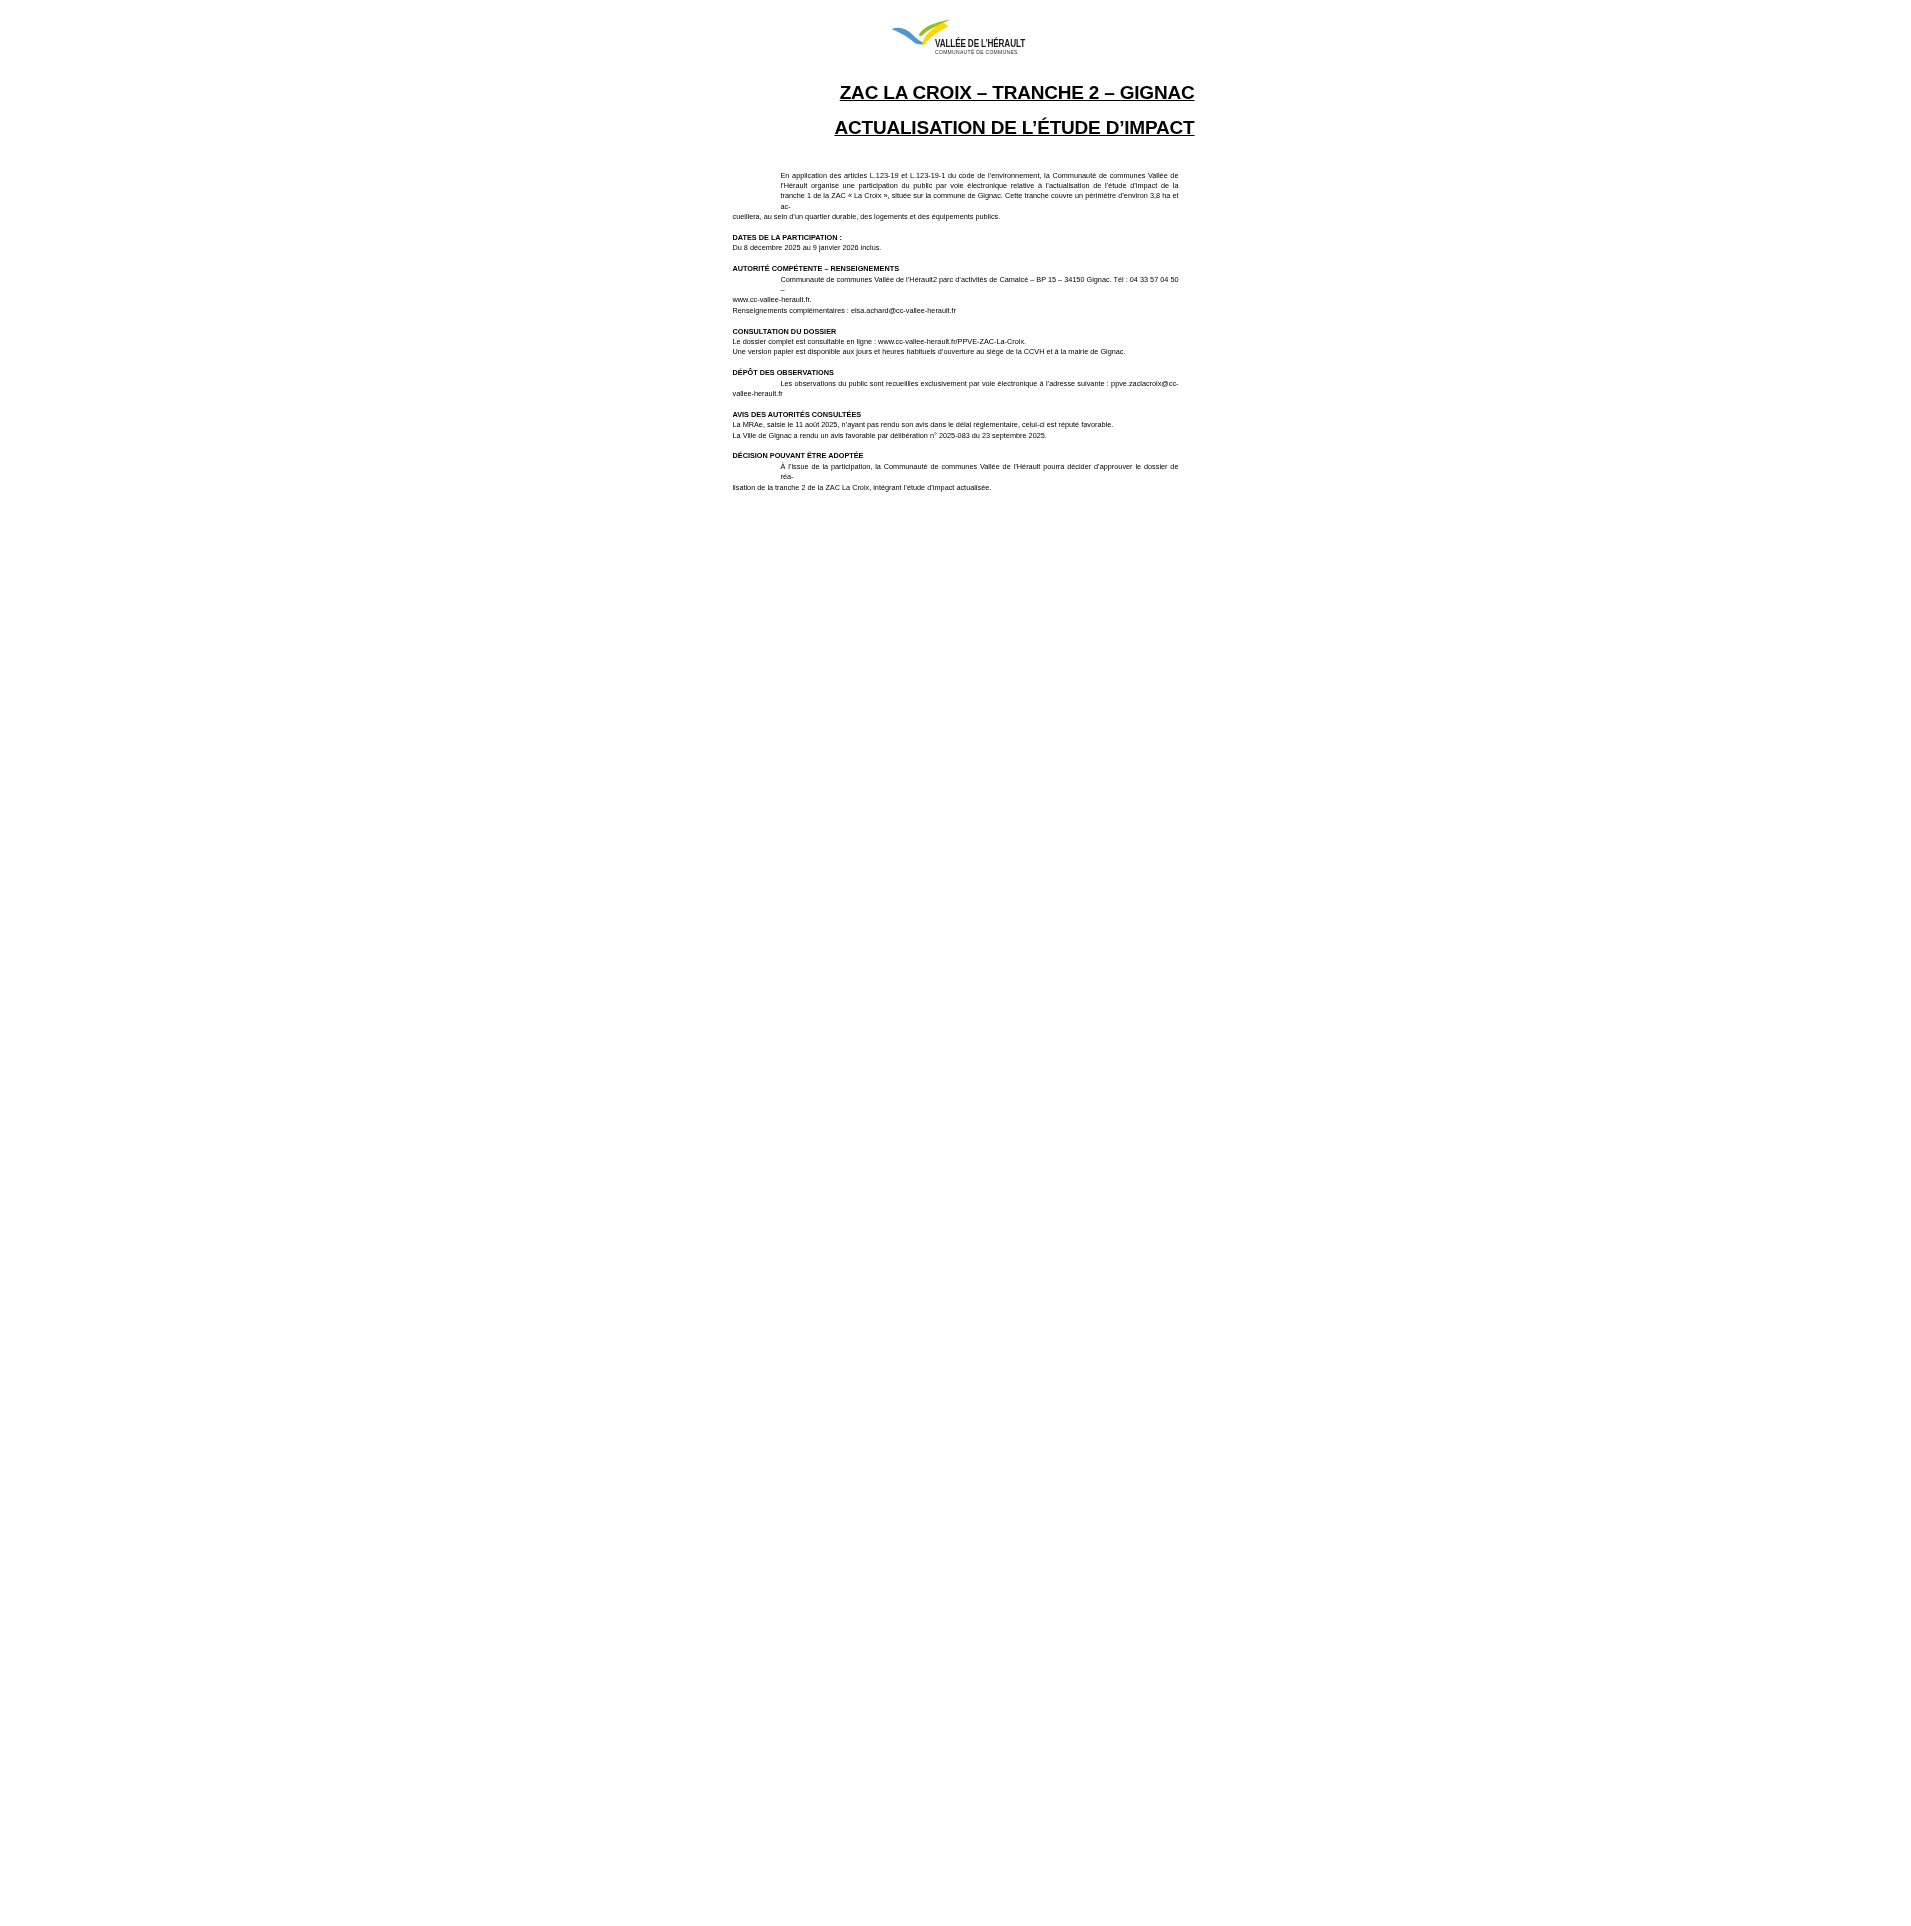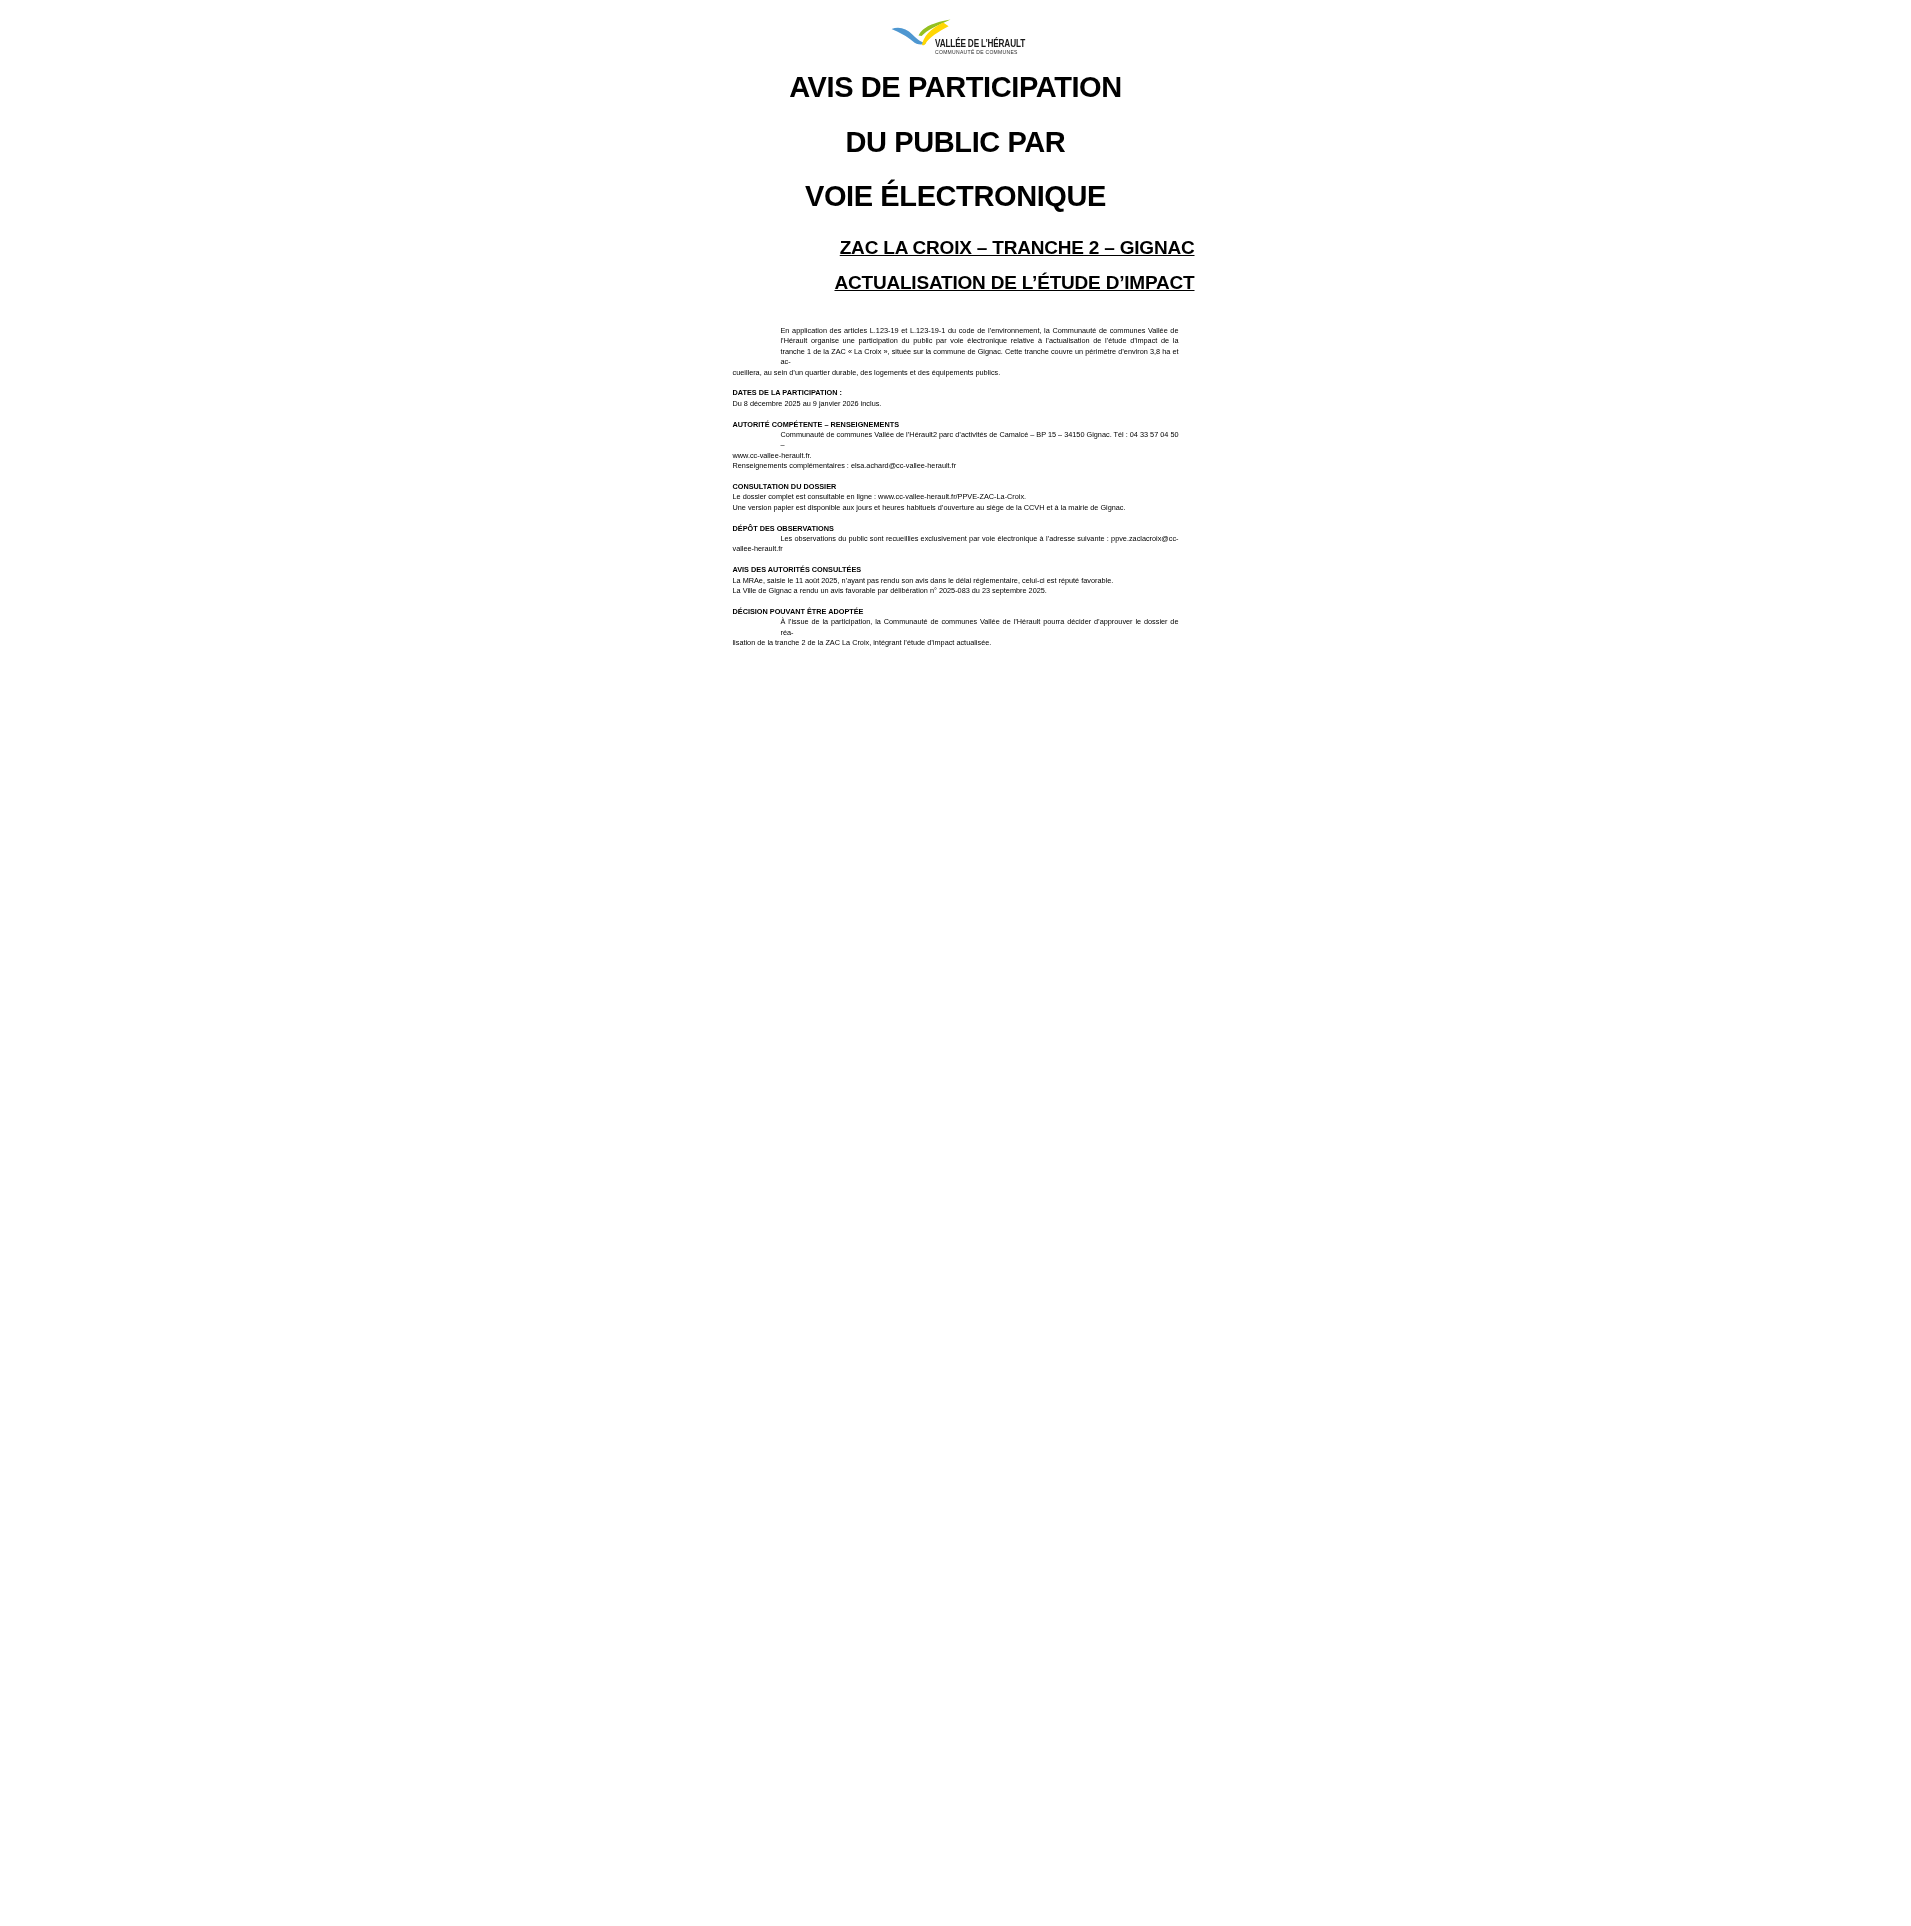--- a/index.html
+++ b/index.html
@@ -109,25 +109,20 @@
       <path d="M1,26 C20,19 39,24 55,40 C64,49 73,58 91,63 C79,68.5 66,67 56,58 C42,45 20,34 1,26 Z" fill="#4E97D1"></path>
       <path d="M71,43 C79,26 97,11 154,1 C121,16 92,29 79,44 Z" fill="#94C01F"></path>
       <path d="M80,67 C84,46 99,27 135,9 L149,19 C123,33 99,47 89,64 C86.5,68.5 81.5,69.5 80,67 Z" fill="#FFD703"></path>
     </svg>
     <div class="logo-text">
       <div class="logo-name">VALLÉE DE L’HÉRAULT</div>
       <div class="logo-sub">COMMUNAUTÉ DE COMMUNES</div>
     </div>
   </div>
 
-  <div class="title-block">
-    <div class="title-line">AVIS DE PARTICIPATION</div>
-    <div class="title-line">DU PUBLIC PAR</div>
-    <div class="title-line">VOIE ÉLECTRONIQUE</div>
-  </div>
 
   <div class="subtitle-block">
     <div class="subtitle-line subtitle-line-1">ZAC LA CROIX – TRANCHE 2 – GIGNAC</div>
     <div class="subtitle-line subtitle-line-2">ACTUALISATION DE L’ÉTUDE D’IMPACT</div>
   </div>
 
   <div class="content">
 
     <div>
       <div class="jline">En application des articles L.123-19 et L.123-19-1 du code de l’environnement, la Communauté de communes Vallée de</div>

